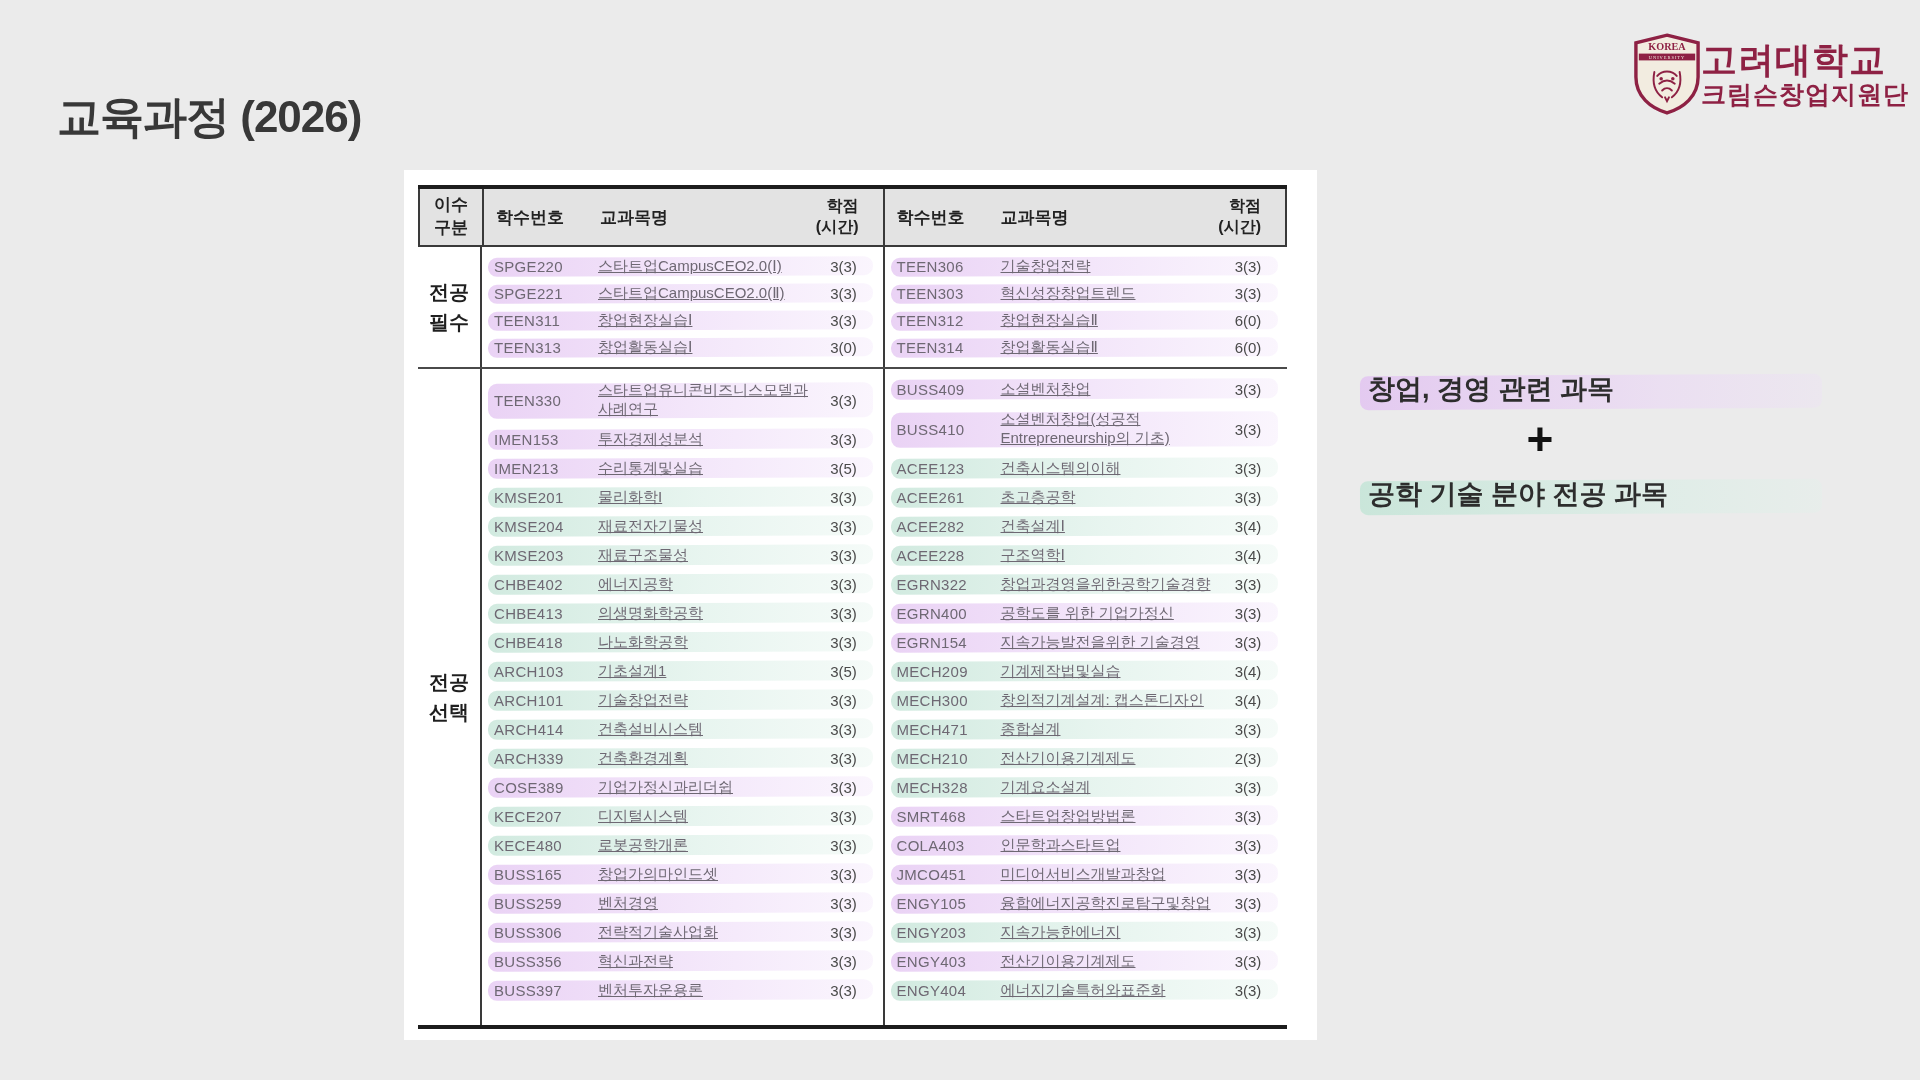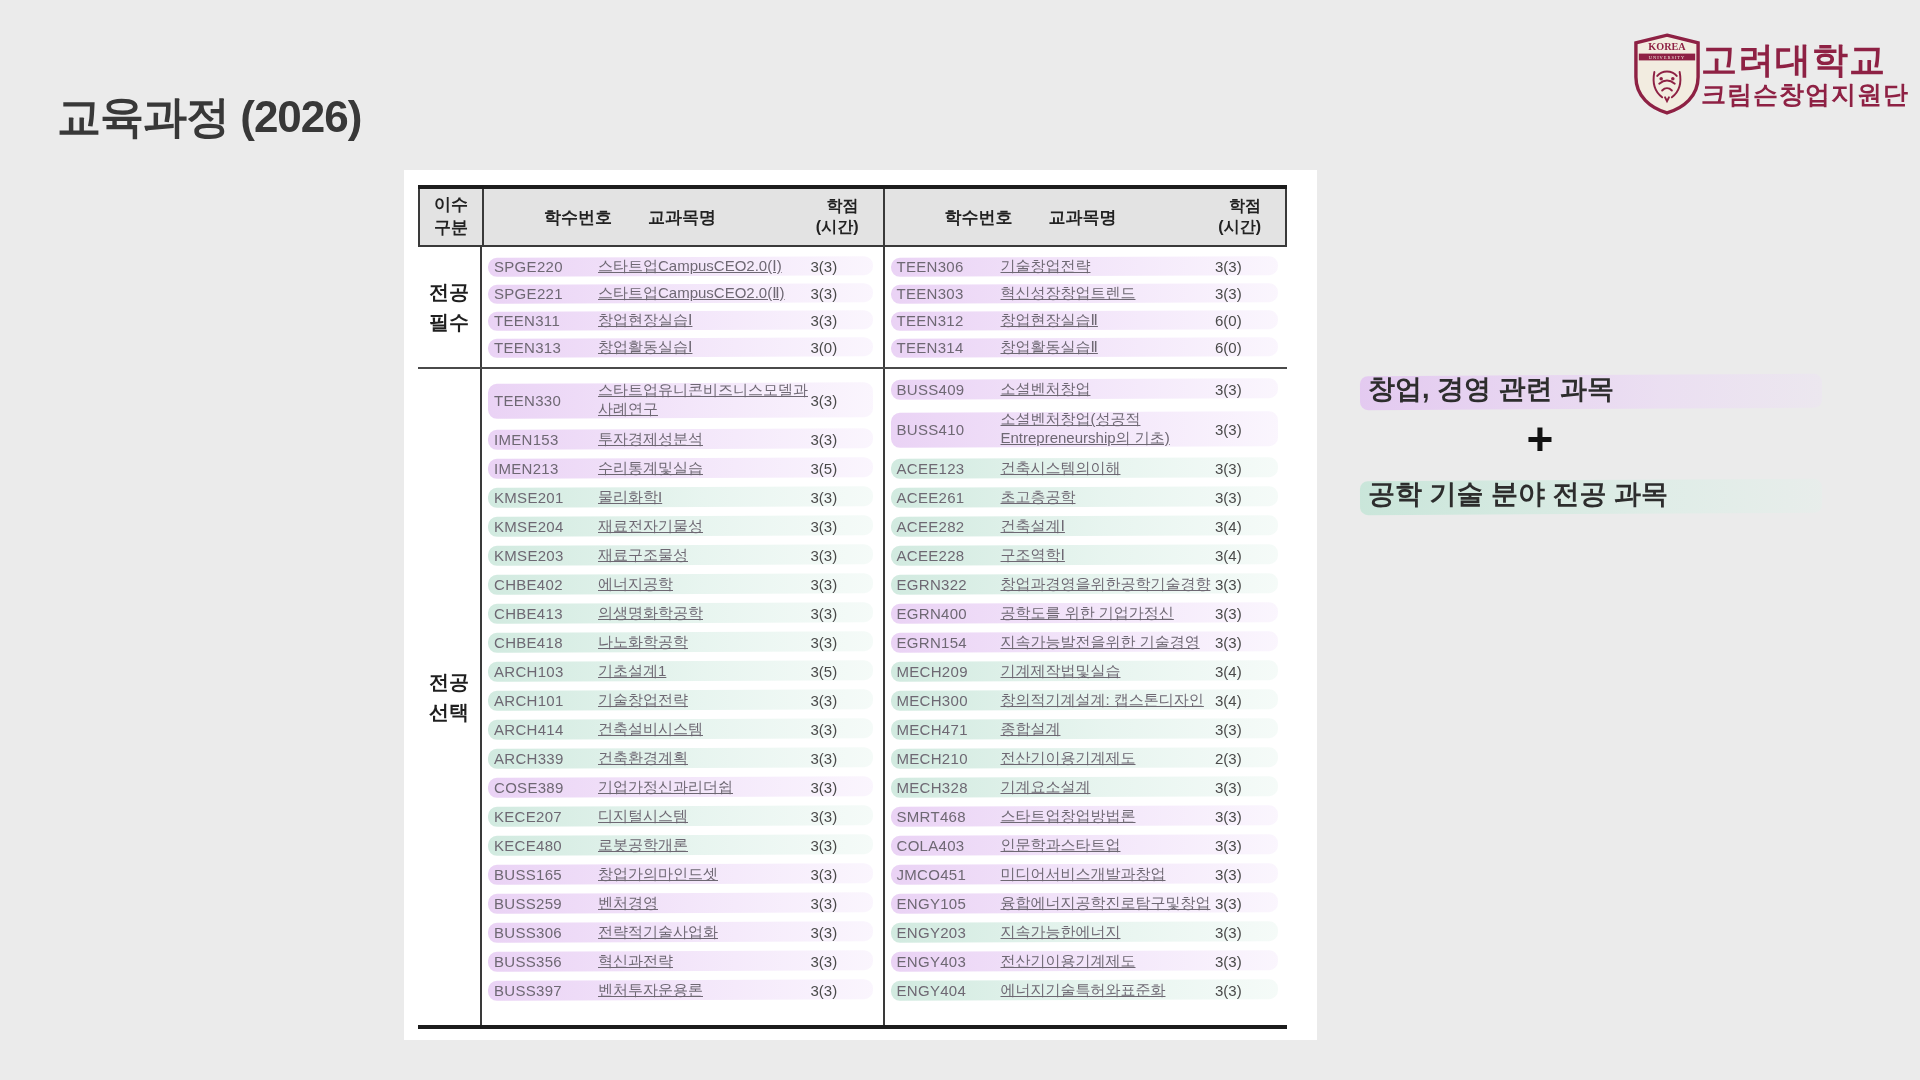--- a/index.html
+++ b/index.html
@@ -17,21 +17,21 @@
   
   .logo { position:absolute; left:1633px; top:33px; display:flex; align-items:center; gap:0; }
   .crest { width:68px; height:82px; flex:0 0 auto; }
   .logo-text { display:flex; flex-direction:column; line-height:1.15; }
   .logo-univ { font-size:36px; font-weight:800; letter-spacing:1px; }
   .logo-unit { font-size:25px; font-weight:800; letter-spacing:1px; }
   
   .panel { position:absolute; left:404px; top:170px; width:913px; height:870px; background:#ffffff; }
   .curriculum { position:absolute; left:14px; top:15px; width:869px; border-top:4px solid #1c1c1c; border-bottom:4px solid #1c1c1c; }
   .thead { display:grid; grid-template-columns:64px 1fr 1fr; background:#e3e3e3;
-           border-bottom:2px solid #3a3a3a; border-left:2px solid #3a3a3a; border-right:2px solid #3a3a3a; height:58px;gap:48px; }
+           border-bottom:2px solid #3a3a3a; border-left:2px solid #3a3a3a; border-right:2px solid #3a3a3a; height:58px; }
   .th-cat { display:flex; flex-direction:column; align-items:center; justify-content:center;
             font-size:17px; font-weight:700; color:#222; line-height:1.35; border-right:2px solid #3a3a3a; }
   .th-half { display:flex; align-items:center; padding-left:12px; padding-right:24px; }
   .th-half.divided { border-right:2px solid #3a3a3a; }
   .th-code { width:104px; font-size:17px; font-weight:700; color:#222; }
   .th-name { flex:1; font-size:17px; font-weight:700; color:#222; }
   .th-credit { width:66px; text-align:right; font-size:16px; font-weight:700; color:#222; line-height:1.3; }
   .section { display:grid; grid-template-columns:64px 1fr 1fr; }
   .section.required { border-bottom:2px solid #4a4a4a; }
   .sec-cat { display:flex; flex-direction:column; align-items:center; justify-content:center;
@@ -39,21 +39,21 @@
   .half-list { display:flex; flex-direction:column; padding:6px 0 6px 0; }
   .half-list.divided { border-right:2px solid #3a3a3a; }
   .section.elective .half-list { padding-bottom:20px; }
   
   .course-row { position:relative; display:flex; align-items:center; height:27px;
                 padding-left:12px; padding-right:6px; }
   .section.elective .course-row { height:29px; }
   .section.elective .course-row.tall { height:50px; }
   .course-row .code { position:relative; z-index:1; width:104px; font-size:15px; color:#6e6873; letter-spacing:.3px; }
   .course-row .cname { position:relative; z-index:1; flex:1; font-size:15px; color:#6e6873; line-height:1.25;text-decoration:underline; }
-  .course-row .credit { position:relative; z-index:1; width:66px; text-align:left; font-size:15px; color:#4a4a4a; }
+  .course-row .credit { position:relative; z-index:1; width:66px; text-align:center; font-size:15px; color:#4a4a4a; }
   .course-row::before { content:""; position:absolute; left:6px; right:10px; top:15%; bottom:15%;
                         border-radius:9px; transform:rotate(-0.25deg); }
   .course-row.hl-pink::before {
     background:linear-gradient(90deg, rgba(228,198,242,.78), rgba(236,215,247,.6) 55%, rgba(240,224,250,.3));
   }
   .course-row.hl-teal::before {
     background:linear-gradient(90deg, rgba(198,229,216,.8), rgba(216,238,229,.6) 55%, rgba(224,242,234,.32));
   }
   
   .legend { position:absolute; left:1360px; top:356px; width:480px; }

